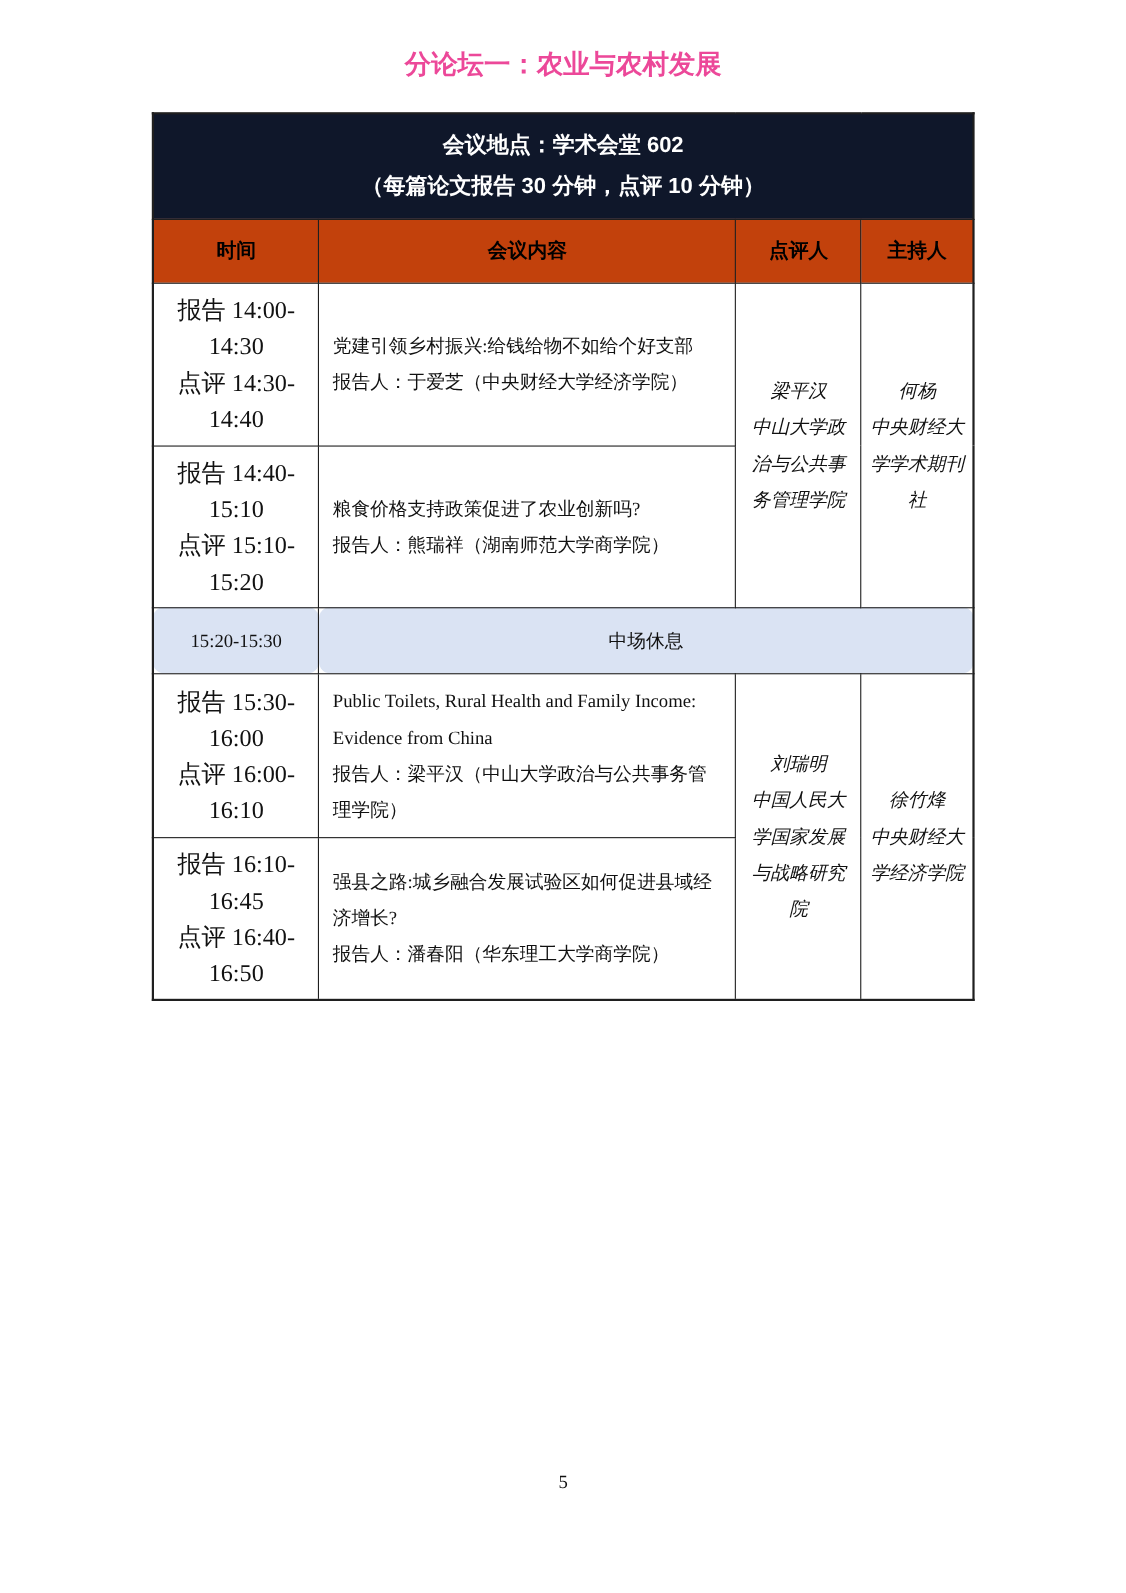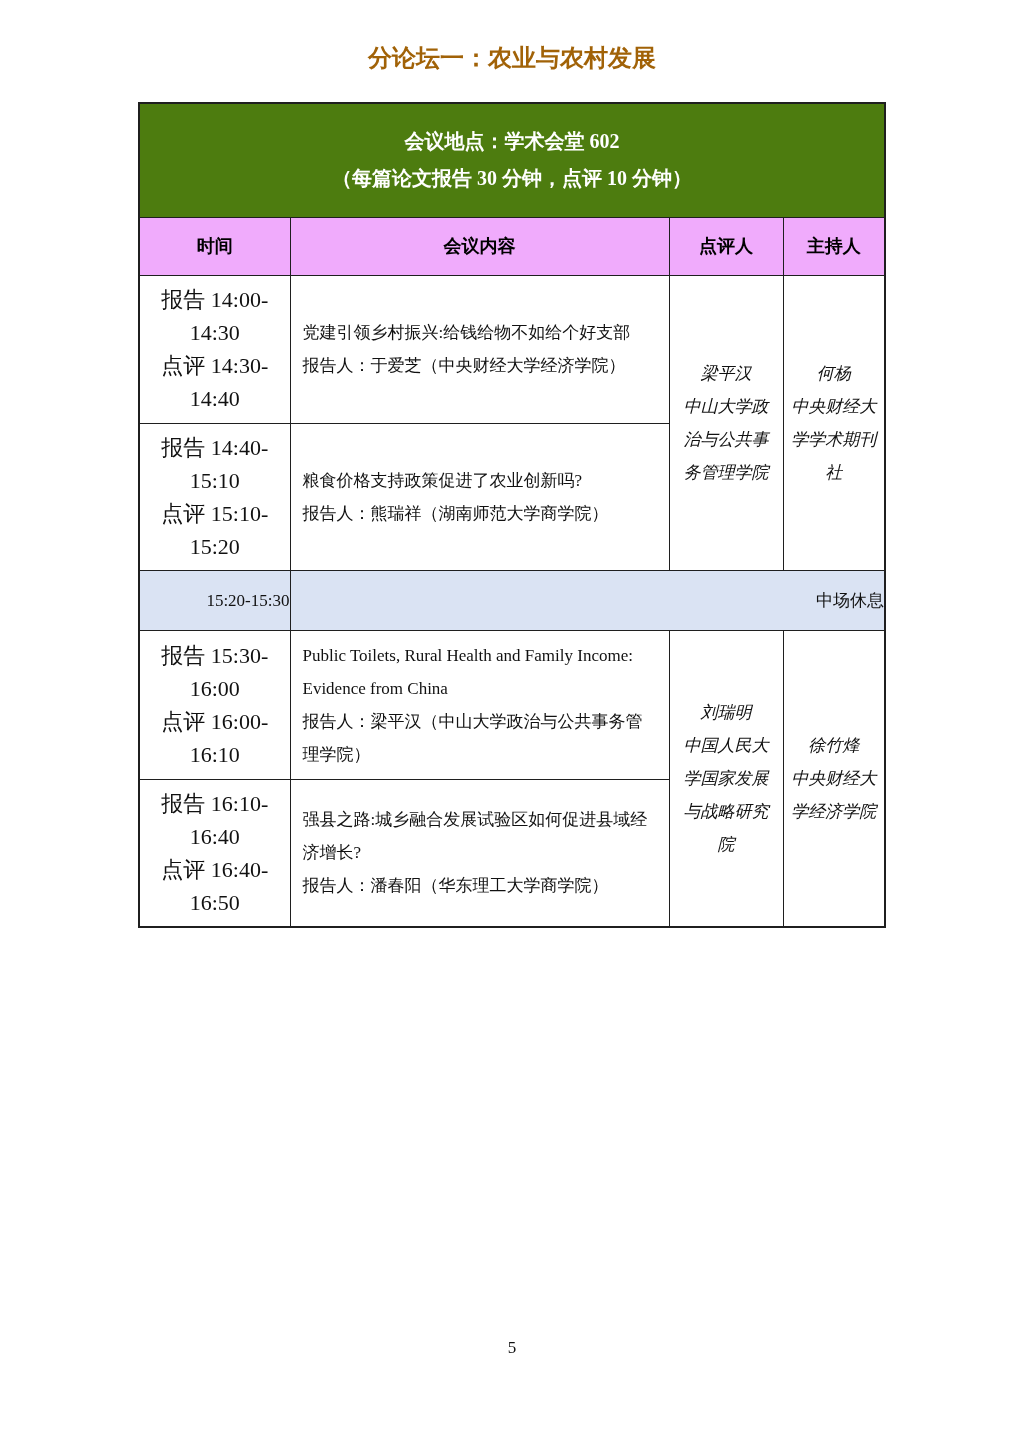--- a/index.html
+++ b/index.html
@@ -20,48 +20,48 @@
     font-size: 34px;
     letter-spacing: 1px;
     color: #000000;
   }
   .doc-subtitle {
     margin-top: 42px;
     text-align: center;
     font-family: "Liberation Sans", sans-serif;
     font-weight: bold;
     font-size: 24px;
-    color: #a16207;
+    color: #ec4899;
   }
 
   table.agenda {
     margin: 28px auto 0 auto;
     width: 746px;
     border-collapse: collapse;
     table-layout: fixed;
     border: 2px solid #1f1f1f;
   }
   table.agenda td {
     border: 1px solid #1f1f1f;
     vertical-align: middle;
   }
 
   td.banner-cell {
-    height: 114px;
-    background: #4d7c0f;
+    height: 96px;
+    background: #0f172a;
     text-align: center;
     color: #ffffff;
-    font-family: Liberation Serif, serif;
+    font-family: Liberation Sans, sans-serif;
     font-weight: bold;
     font-size: 20px;
     line-height: 37px;
   }
   td.colhead {
     height: 58px;
-    background: #f0abfc;
+    background: #c2410c;
     text-align: center;
     font-family: "Liberation Sans", sans-serif;
     font-weight: bold;
     font-size: 18px;
     color: #000000;
   }
   td.time-cell {
     text-align: center;
     font-size: 22px;
     line-height: 33px;
@@ -81,21 +81,22 @@
   }
   td.chair-cell { padding: 12px 7px; }
   tr.session-row-1 td { height: 148px; }
   tr.session-row-2 td { height: 147px; }
   tr.session-row-3 td { height: 145px; }
   tr.session-row-4 td { height: 148px; }
   tr.break-row td {
     height: 60px;
     background: #dae3f3;
     font-size: 17px;
-    text-align: right;
+    text-align: center;
+    border-radius: 10px;
   }
 
   .page-number {
     position: absolute;
     left: 0; right: 0;
     top: 1338px;
     text-align: center;
     font-size: 17px;
     color: #111111;
   }
@@ -179,21 +180,21 @@
         <div>中国人民大学国家发展与战略研究院</div>
       </td>
       <td class="person-cell chair-cell" rowspan="2">
         <div>徐竹烽</div>
         <div>中央财经大学经济学院</div>
       </td>
     </tr>
 
     <tr class="session-row-4">
       <td class="time-cell">
-        <div>报告 16:10-16:40</div>
+        <div>报告 16:10-16:45</div>
         <div>点评 16:40-16:50</div>
       </td>
       <td class="content-cell">
         <div>强县之路:城乡融合发展试验区如何促进县域经济增长?</div>
         <div>报告人：潘春阳（华东理工大学商学院）</div>
       </td>
     </tr>
   </tbody>
     </table>
 

